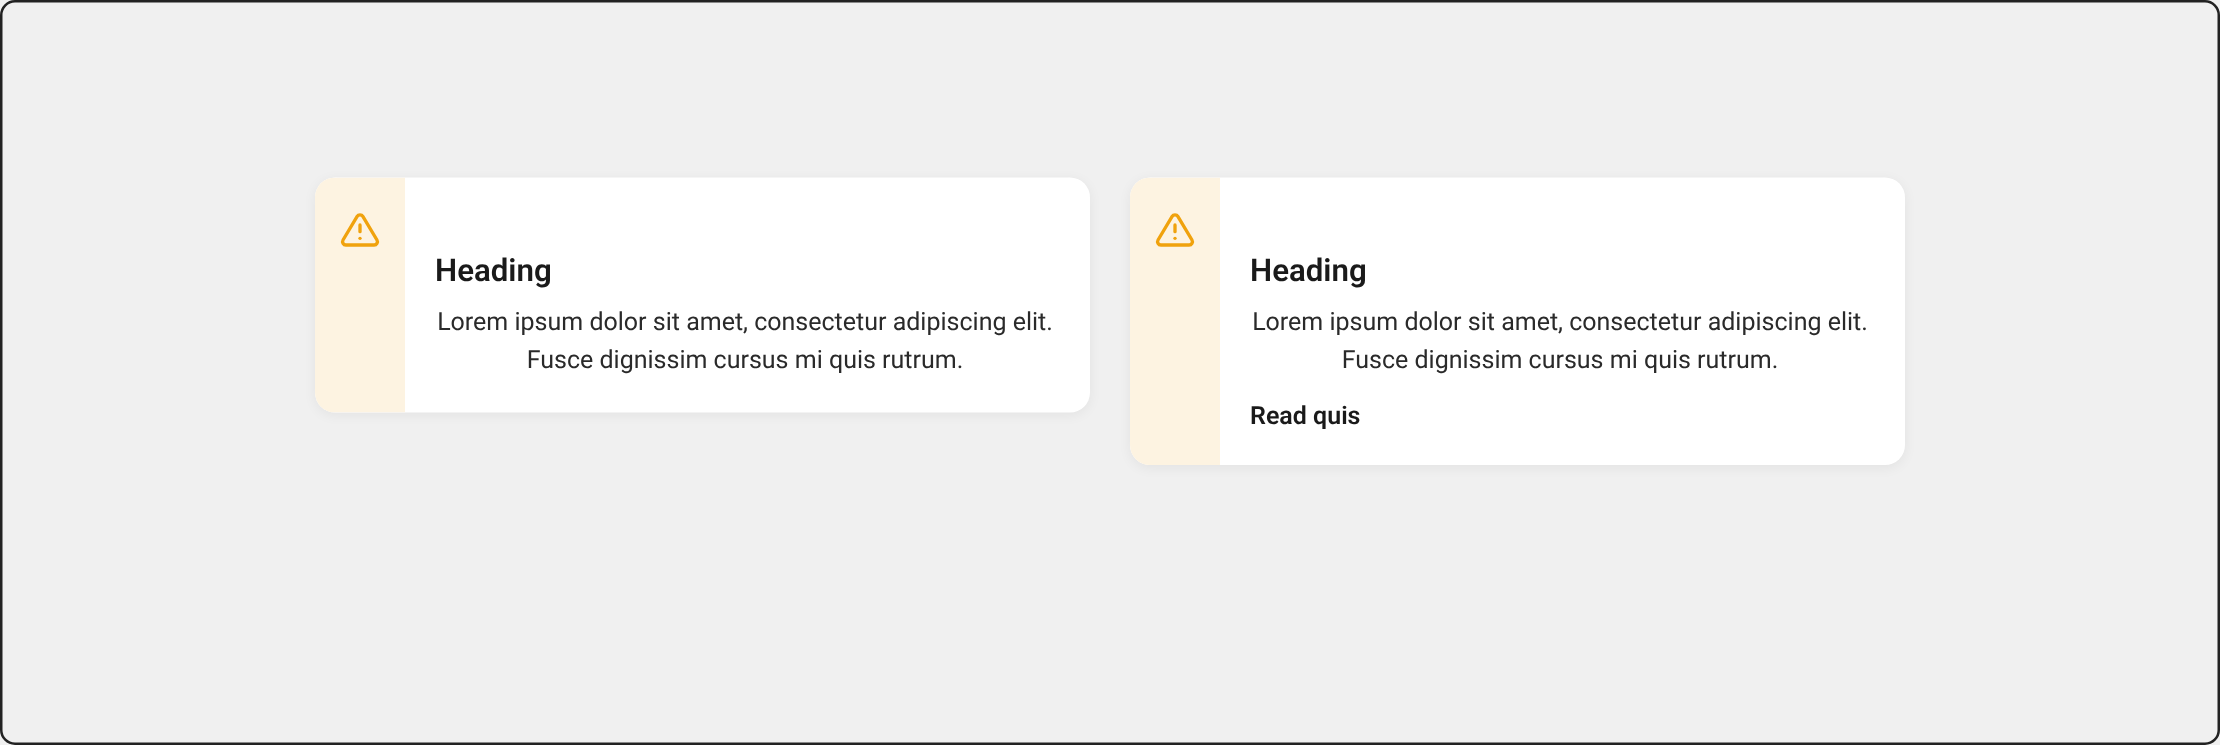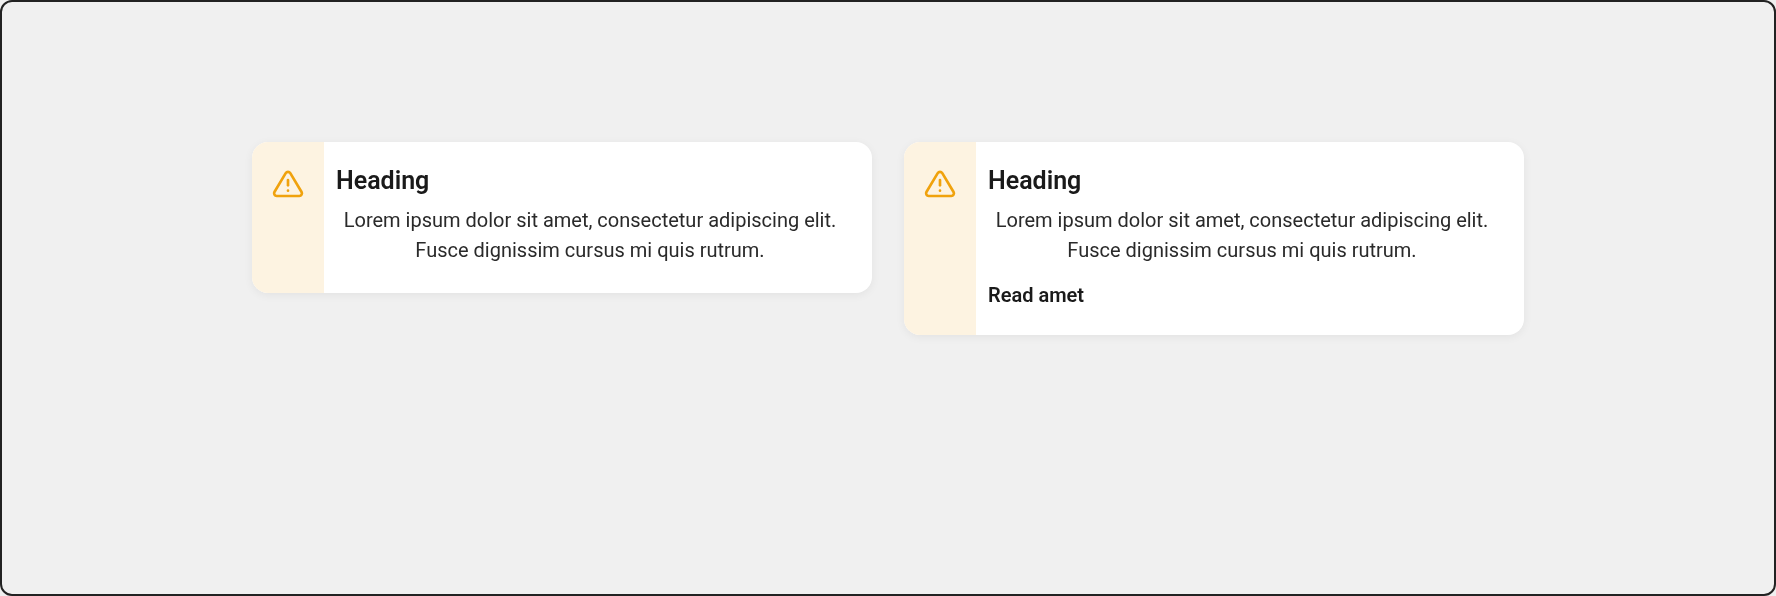--- a/index.html
+++ b/index.html
@@ -39,22 +39,23 @@
       justify-content: center;
       padding-top: 26px;
     }
 
     .icon-strip svg {
       width: 32px;
       height: 32px;
     }
 
     .content {
-      padding: 24px 28px 28px 12px;
+      padding: 24px 28px 28px 24px;
       flex: 1;
+      margin-top: 37px;
     }
 
     .heading {
       font-size: 25px;
       font-weight: 650;
       color: #1a1a1a;
       margin-bottom: 10px;
     }
 
     .body-text {
@@ -100,15 +101,15 @@
       <svg viewBox="0 0 24 24" fill="none" stroke="#f0a20d" stroke-width="2" stroke-linecap="round" stroke-linejoin="round">
         <path d="M10.29 3.86 1.82 18a2 2 0 0 0 1.71 3h16.94a2 2 0 0 0 1.71-3L13.71 3.86a2 2 0 0 0-3.42 0z"></path>
         <line x1="12" y1="9" x2="12" y2="13"></line>
         <line x1="12" y1="17" x2="12.01" y2="17"></line>
       </svg>
     </span>
   </div>
   <div class="content">
     <h3 class="heading">Heading</h3>
     <p class="body-text">Lorem ipsum dolor sit amet, consectetur adipiscing elit. Fusce dignissim cursus mi quis rutrum.</p>
-    <a class="read-more">Read amet</a>
+    <a class="read-more">Read quis</a>
   </div>
 </div>
 
 </body></html>

